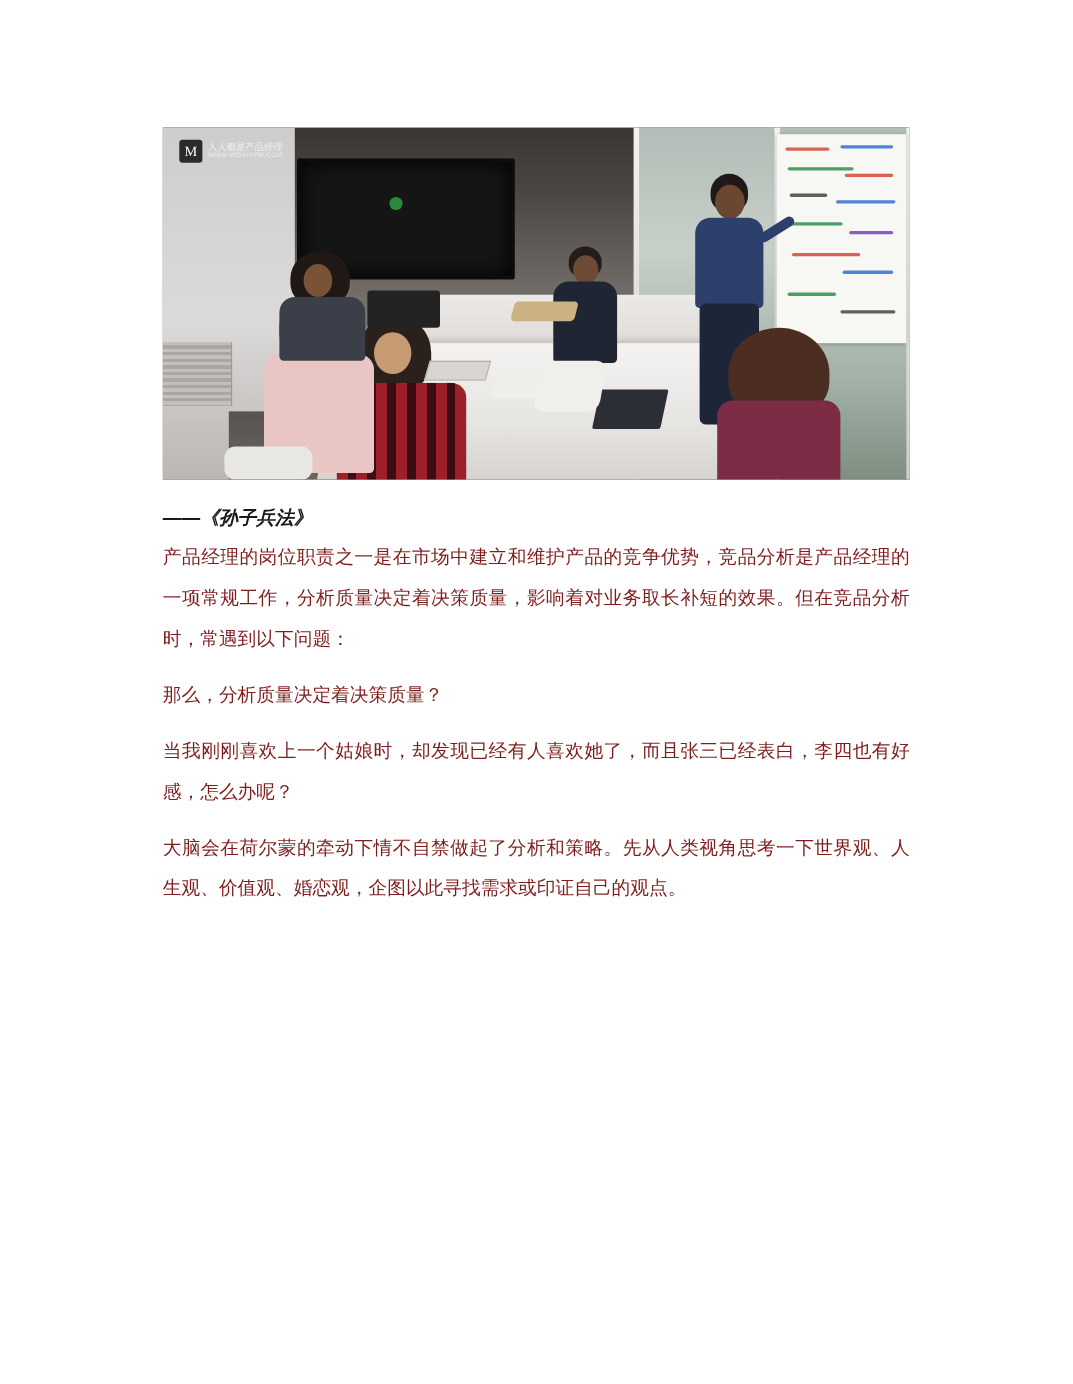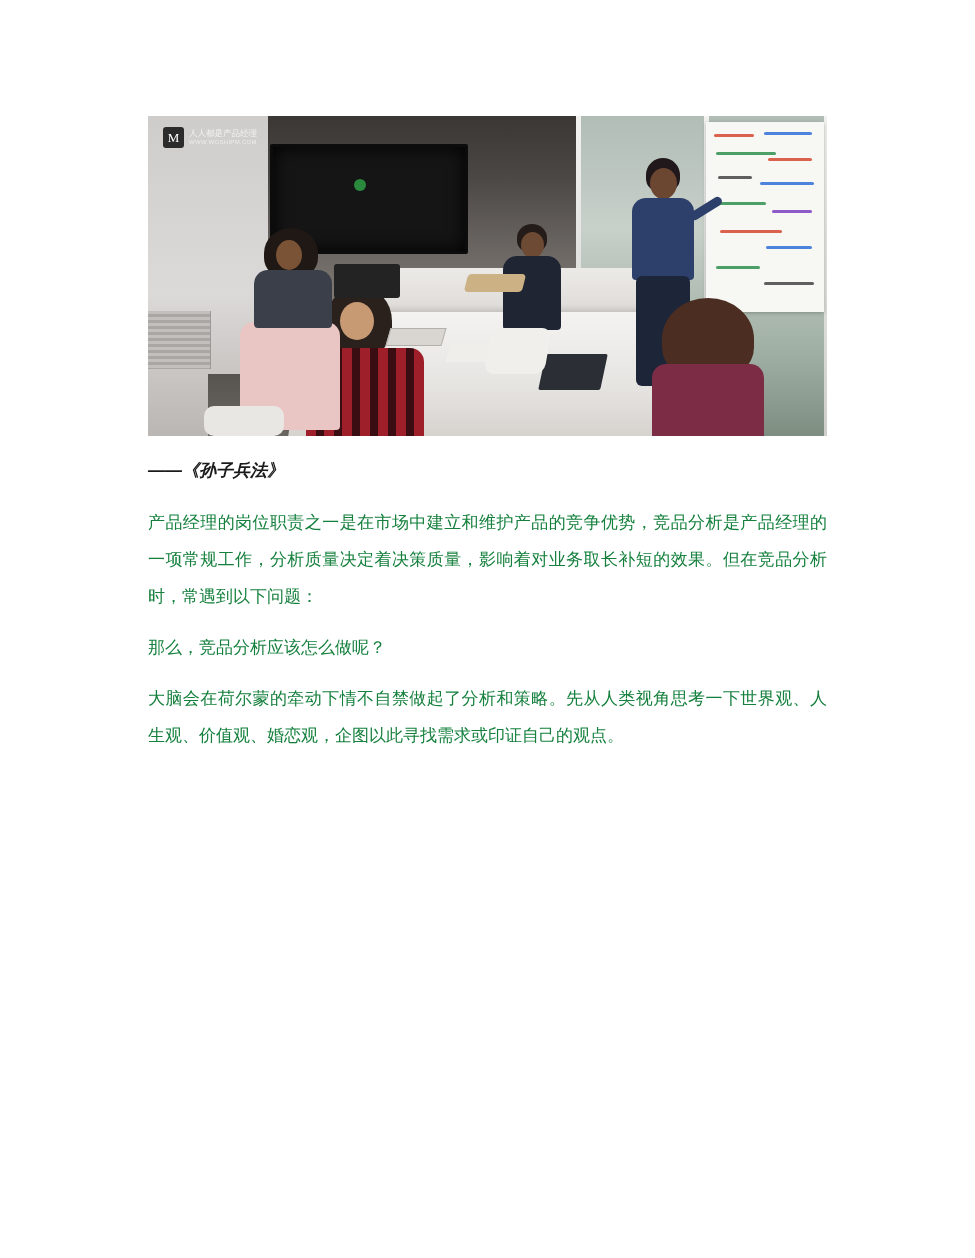--- a/index.html
+++ b/index.html
@@ -120,25 +120,25 @@
   .logo-text .l2 { font-size: 6px; letter-spacing: .3px; opacity: .85; }
 
   .quote {
     font-style: italic;
     font-weight: bold;
     font-size: 17px;
     line-height: 34px;
     color: #1a1a1a;
     margin: 0;
   }
-  .quote.attrib { margin-bottom: 16px; }
+  .quote.attrib { }
   p.body-text {
     font-size: 17px;
     line-height: 37px;
-    color: #15803d;
+    color: #7f1d1d;
     margin: 0 0 14px 0;
     text-align: justify;
   }
   .gap { letter-spacing: 0; }
 </style>
 </head>
 <body>
 
 <div class="page">
 
@@ -228,16 +228,17 @@
           <div class="l1">人人都是产品经理</div>
           <div class="l2">WWW.WOSHIPM.COM</div>
         </div>
       </div>
     </div>
   </div>
 
   <p class="quote attrib">——《孙子兵法》</p>
 
   <p class="body-text">产品经理的岗位职责之一是在市场中建立和维护产品的竞争优势，竞品分析是产品经理的一项常规工作，分析质量决定着决策质量，影响着对业务取长补短的效果。但在竞品分析时，常遇到以下问题：</p>
-  <p class="body-text">那么，竞品分析应该怎么做呢？</p>
+  <p class="body-text">那么，分析质量决定着决策质量？</p>
+  <p class="body-text">当我刚刚喜欢上一个姑娘时，却发现已经有人喜欢她了，而且张三已经表白，李四也有好感，怎么办呢？</p>
   <p class="body-text">大脑会在荷尔蒙的牵动下情不自禁做起了分析和策略。先从人类视角思考一下世界观、人生观、价值观、婚恋观，企图以此寻找需求或印证自己的观点。</p>
 
 </div>
 
 </body></html>

